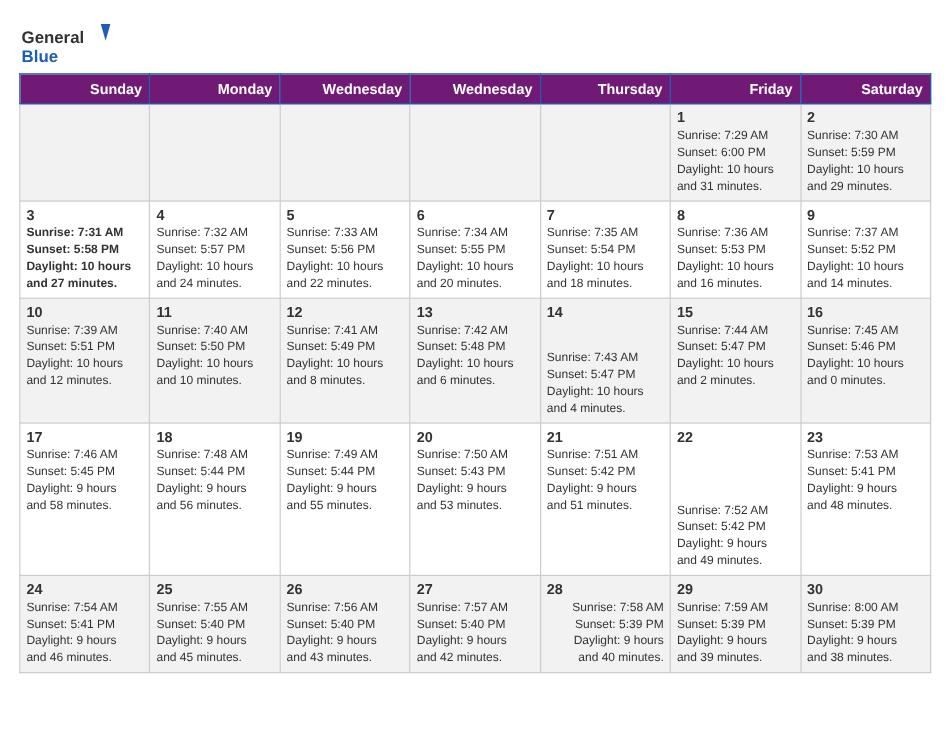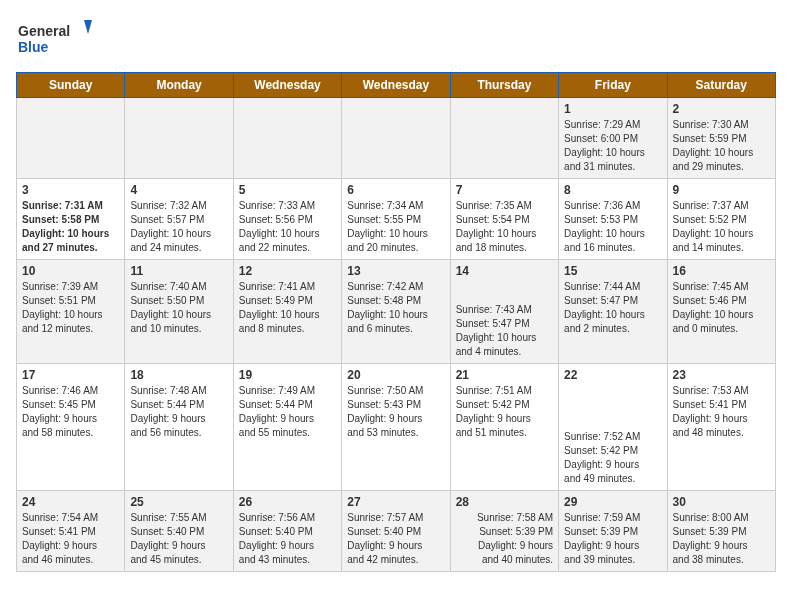--- a/index.html
+++ b/index.html
@@ -7,21 +7,21 @@
       font-family: Arial, sans-serif;
       background: #fff;
       width: 792px;
       min-height: 612px;
       padding: 16px;
     }
     .header {
       display: flex;
       justify-content: space-between;
       align-items: flex-start;
-      margin-bottom: 12px;
+      margin-bottom: 1px;
     }
     .logo {
       display: flex;
       align-items: center;
       gap: 4px;
     }
     .title-block {
       text-align: right;
     }
     .month-title {
@@ -32,25 +32,25 @@
     .location {
       font-size: 14px;
       color: #555;
     }
     .calendar {
       width: 100%;
       border-collapse: collapse;
       border: 1px solid #ccc;
     }
     .calendar th {
-      background: #a16207;
+      background: #701a75;
       color: #fff;
       font-size: 12px;
       padding: 5px 6px;
-      text-align: center;
+      text-align: right;
       border: 1px solid #1a5fb4;
     }
     .calendar td {
       vertical-align: top;
       border: 1px solid #ccc;
       padding: 4px 5px;
       font-size: 10px;
       color: #333;
       min-height: 80px;
       width: calc(100% / 7);

